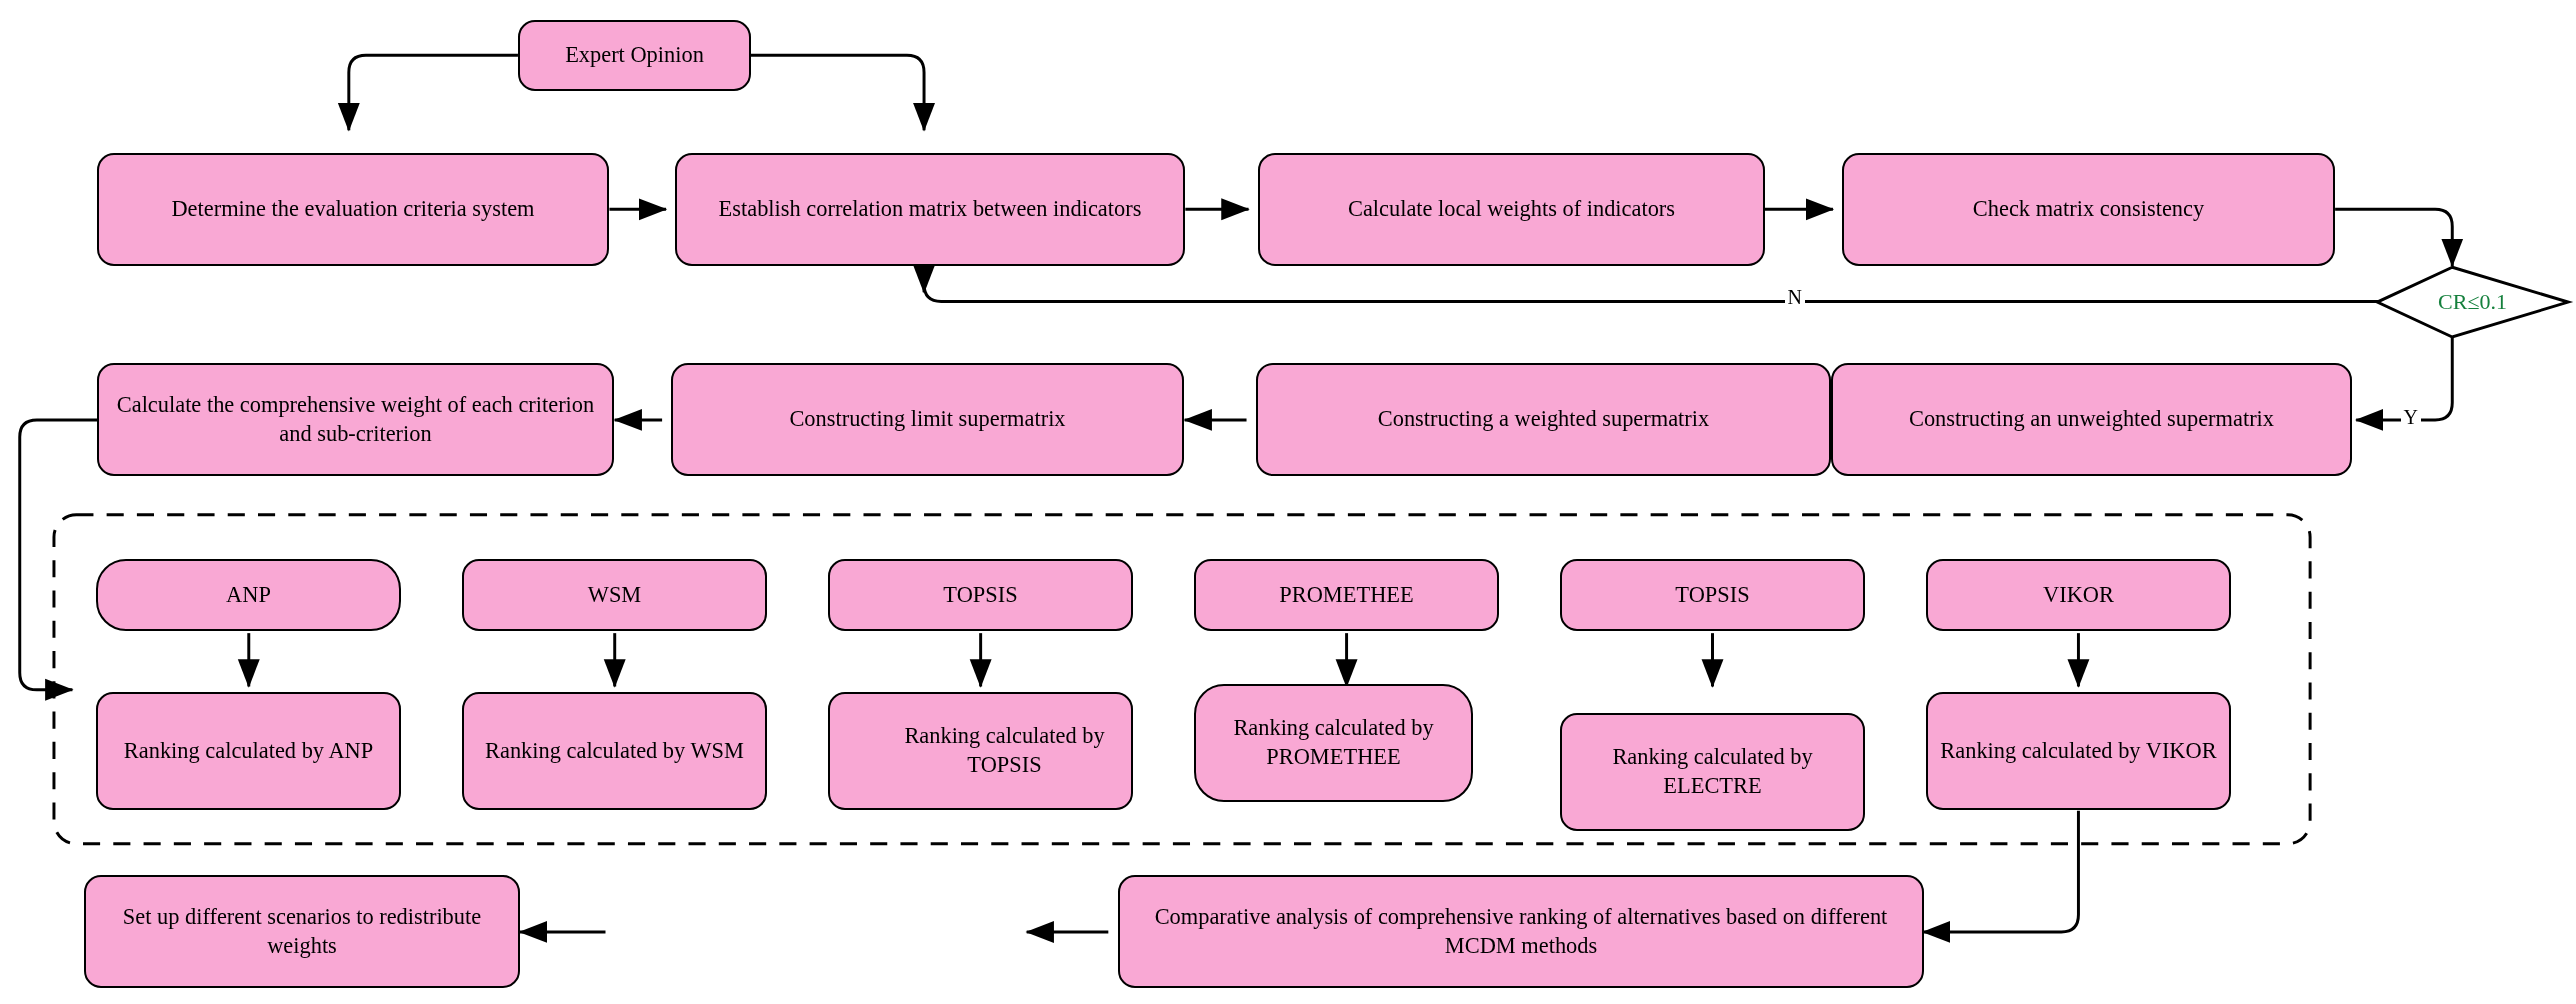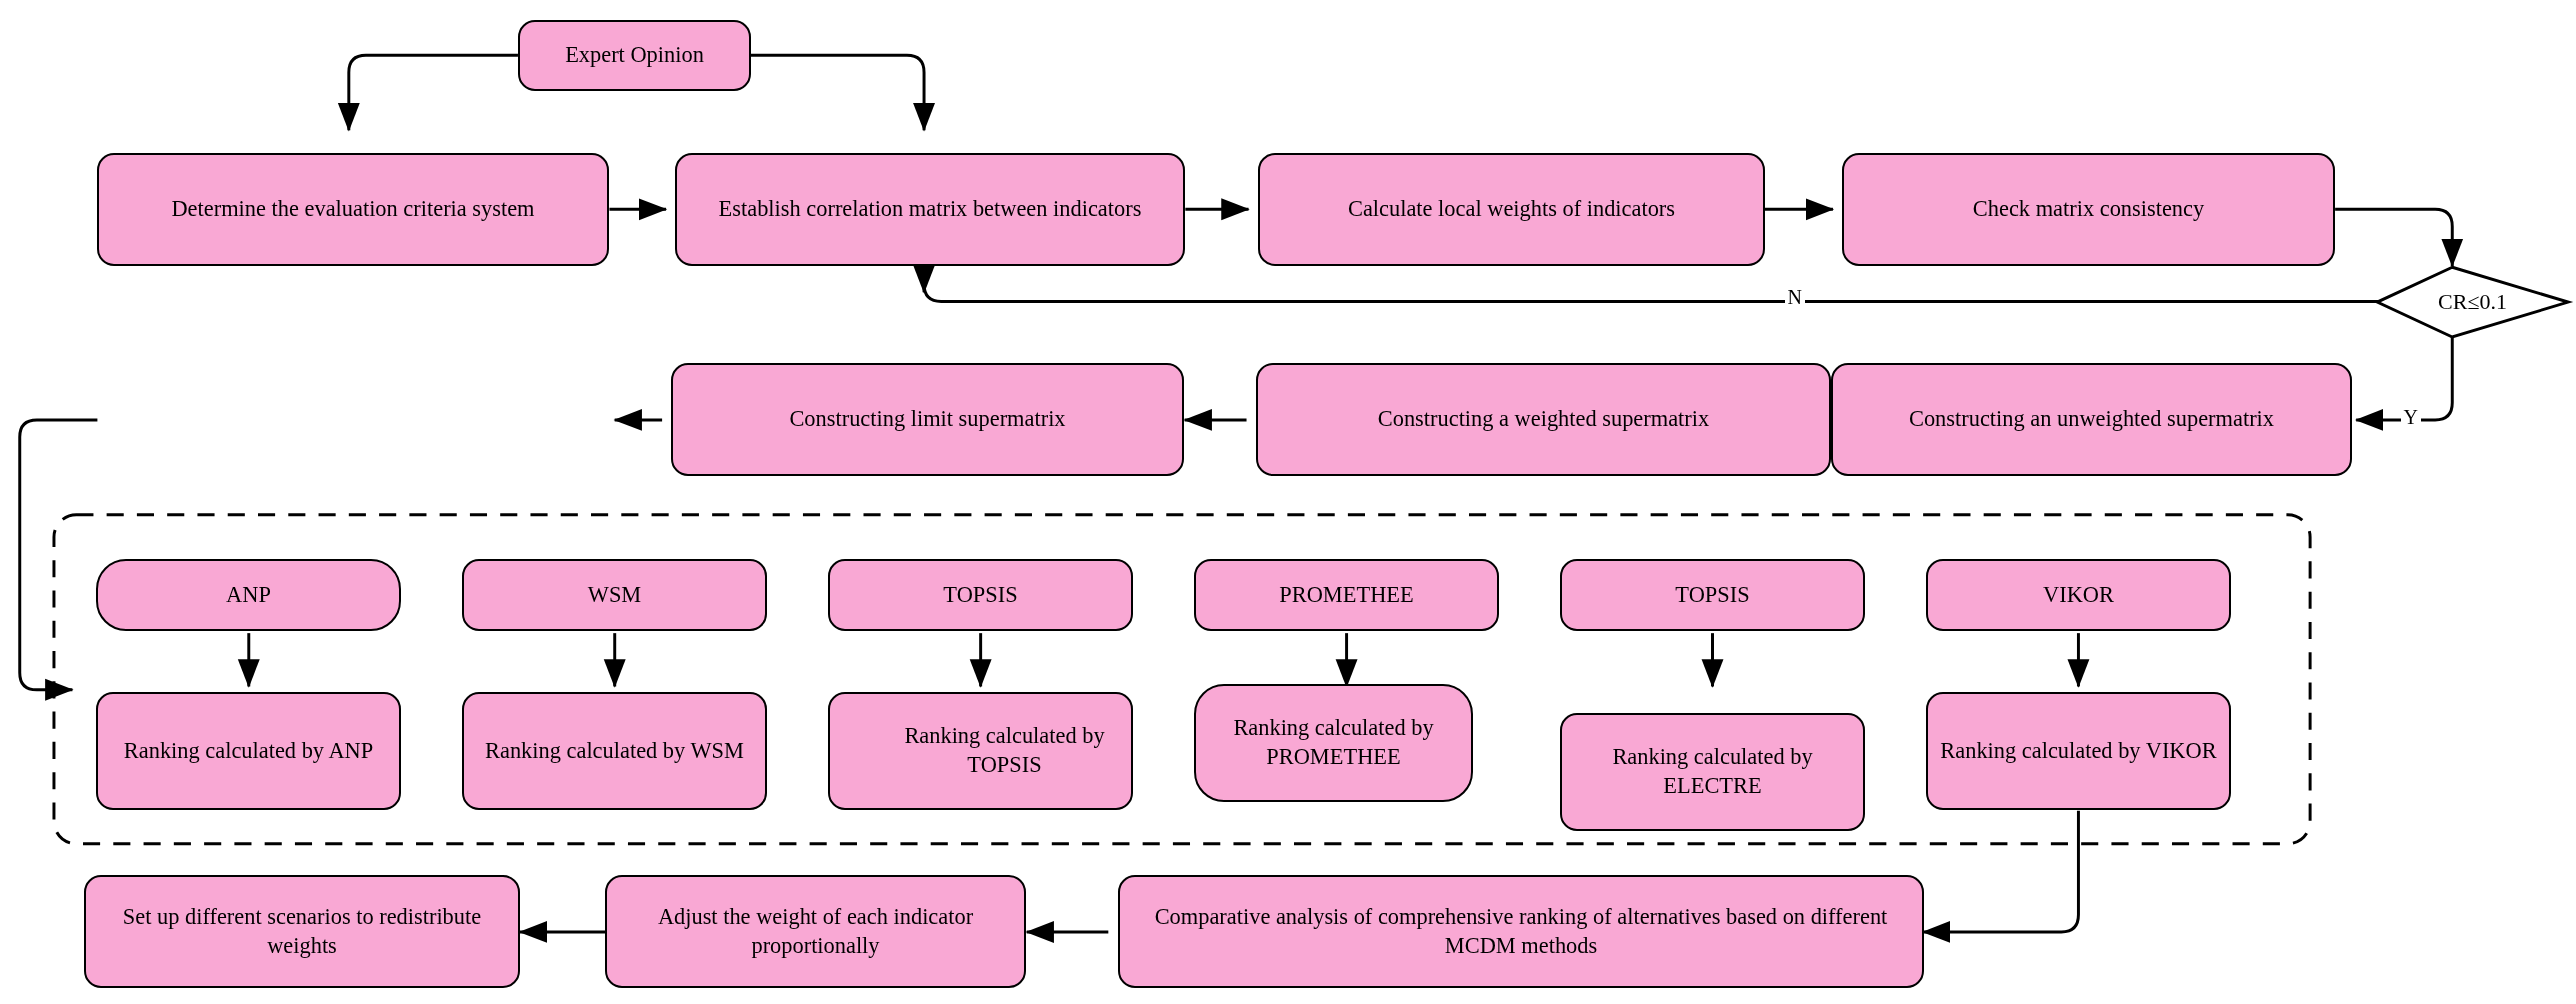--- a/index.html
+++ b/index.html
@@ -16,21 +16,21 @@
     text-align:center;
     line-height:1.28;
     color:#000;
     font-family:"Liberation Serif", serif;
   }
   .nodebox span{display:block;padding:0 9.2px;}
   .f34{font-size:22.4px;}
   .diamondlabel{
     position:absolute;
     display:flex;align-items:center;justify-content:center;
-    font-size:22px;color:#000000;font-family:"Liberation Serif", serif;
+    font-size:22px;color:#15803d;font-family:"Liberation Serif", serif;
     pointer-events:none;
   }
   .edgelabel{
     position:absolute;
     font-size:20px;color:#000;background:#fff;
     font-family:"Liberation Serif", serif;
     padding:0 2.6px;line-height:1;
   }
 </style>
 </head>
@@ -106,20 +106,23 @@
   </div>
 
   <div class="nodebox f34" style="left:1842px;top:153px;width:493px;height:113px;">
     <span>Check matrix consistency</span>
   </div>
 
   <div class="diamondlabel" style="left:2377px;top:284px;width:191px;height:36px;">
     <span>CR≤0.1</span>
   </div>
 
+  <div class="nodebox f34" style="left:97px;top:363px;width:517px;height:113px;">
+    <span>Calculate the comprehensive weight of each criterion and sub-criterion</span>
+  </div>
 
   <div class="nodebox f34" style="left:671px;top:363px;width:513px;height:113px;">
     <span>Constructing limit supermatrix</span>
   </div>
 
   <div class="nodebox f34" style="left:1256px;top:363px;width:575px;height:113px;">
     <span>Constructing a weighted supermatrix</span>
   </div>
 
   <div class="nodebox f34" style="left:1831px;top:363px;width:521px;height:113px;">
@@ -161,23 +164,20 @@
     <span>Ranking calculated by ELECTRE</span>
   </div>
   <div class="nodebox f34" style="left:1926px;top:692px;width:305px;height:118px;">
     <span>Ranking calculated by VIKOR</span>
   </div>
 
   <div class="nodebox f34" style="left:1118px;top:875px;width:806px;height:113px;">
     <span>Comparative analysis of comprehensive ranking of alternatives based on different MCDM methods</span>
   </div>
 
-  <div class="nodebox f34" style="left:605px;top:875px;width:421px;height:113px;">
-    <span>Adjust the weight of each indicator proportionally</span>
-  </div>
 
   <div class="nodebox f34" style="left:84px;top:875px;width:436px;height:113px;">
     <span>Set up different scenarios to redistribute weights</span>
   </div>
 
   <div class="edgelabel" style="left:1785px;top:287px;">
     <span>N</span>
   </div>
   <div class="edgelabel" style="left:2401px;top:407px;">
     <span>Y</span>

